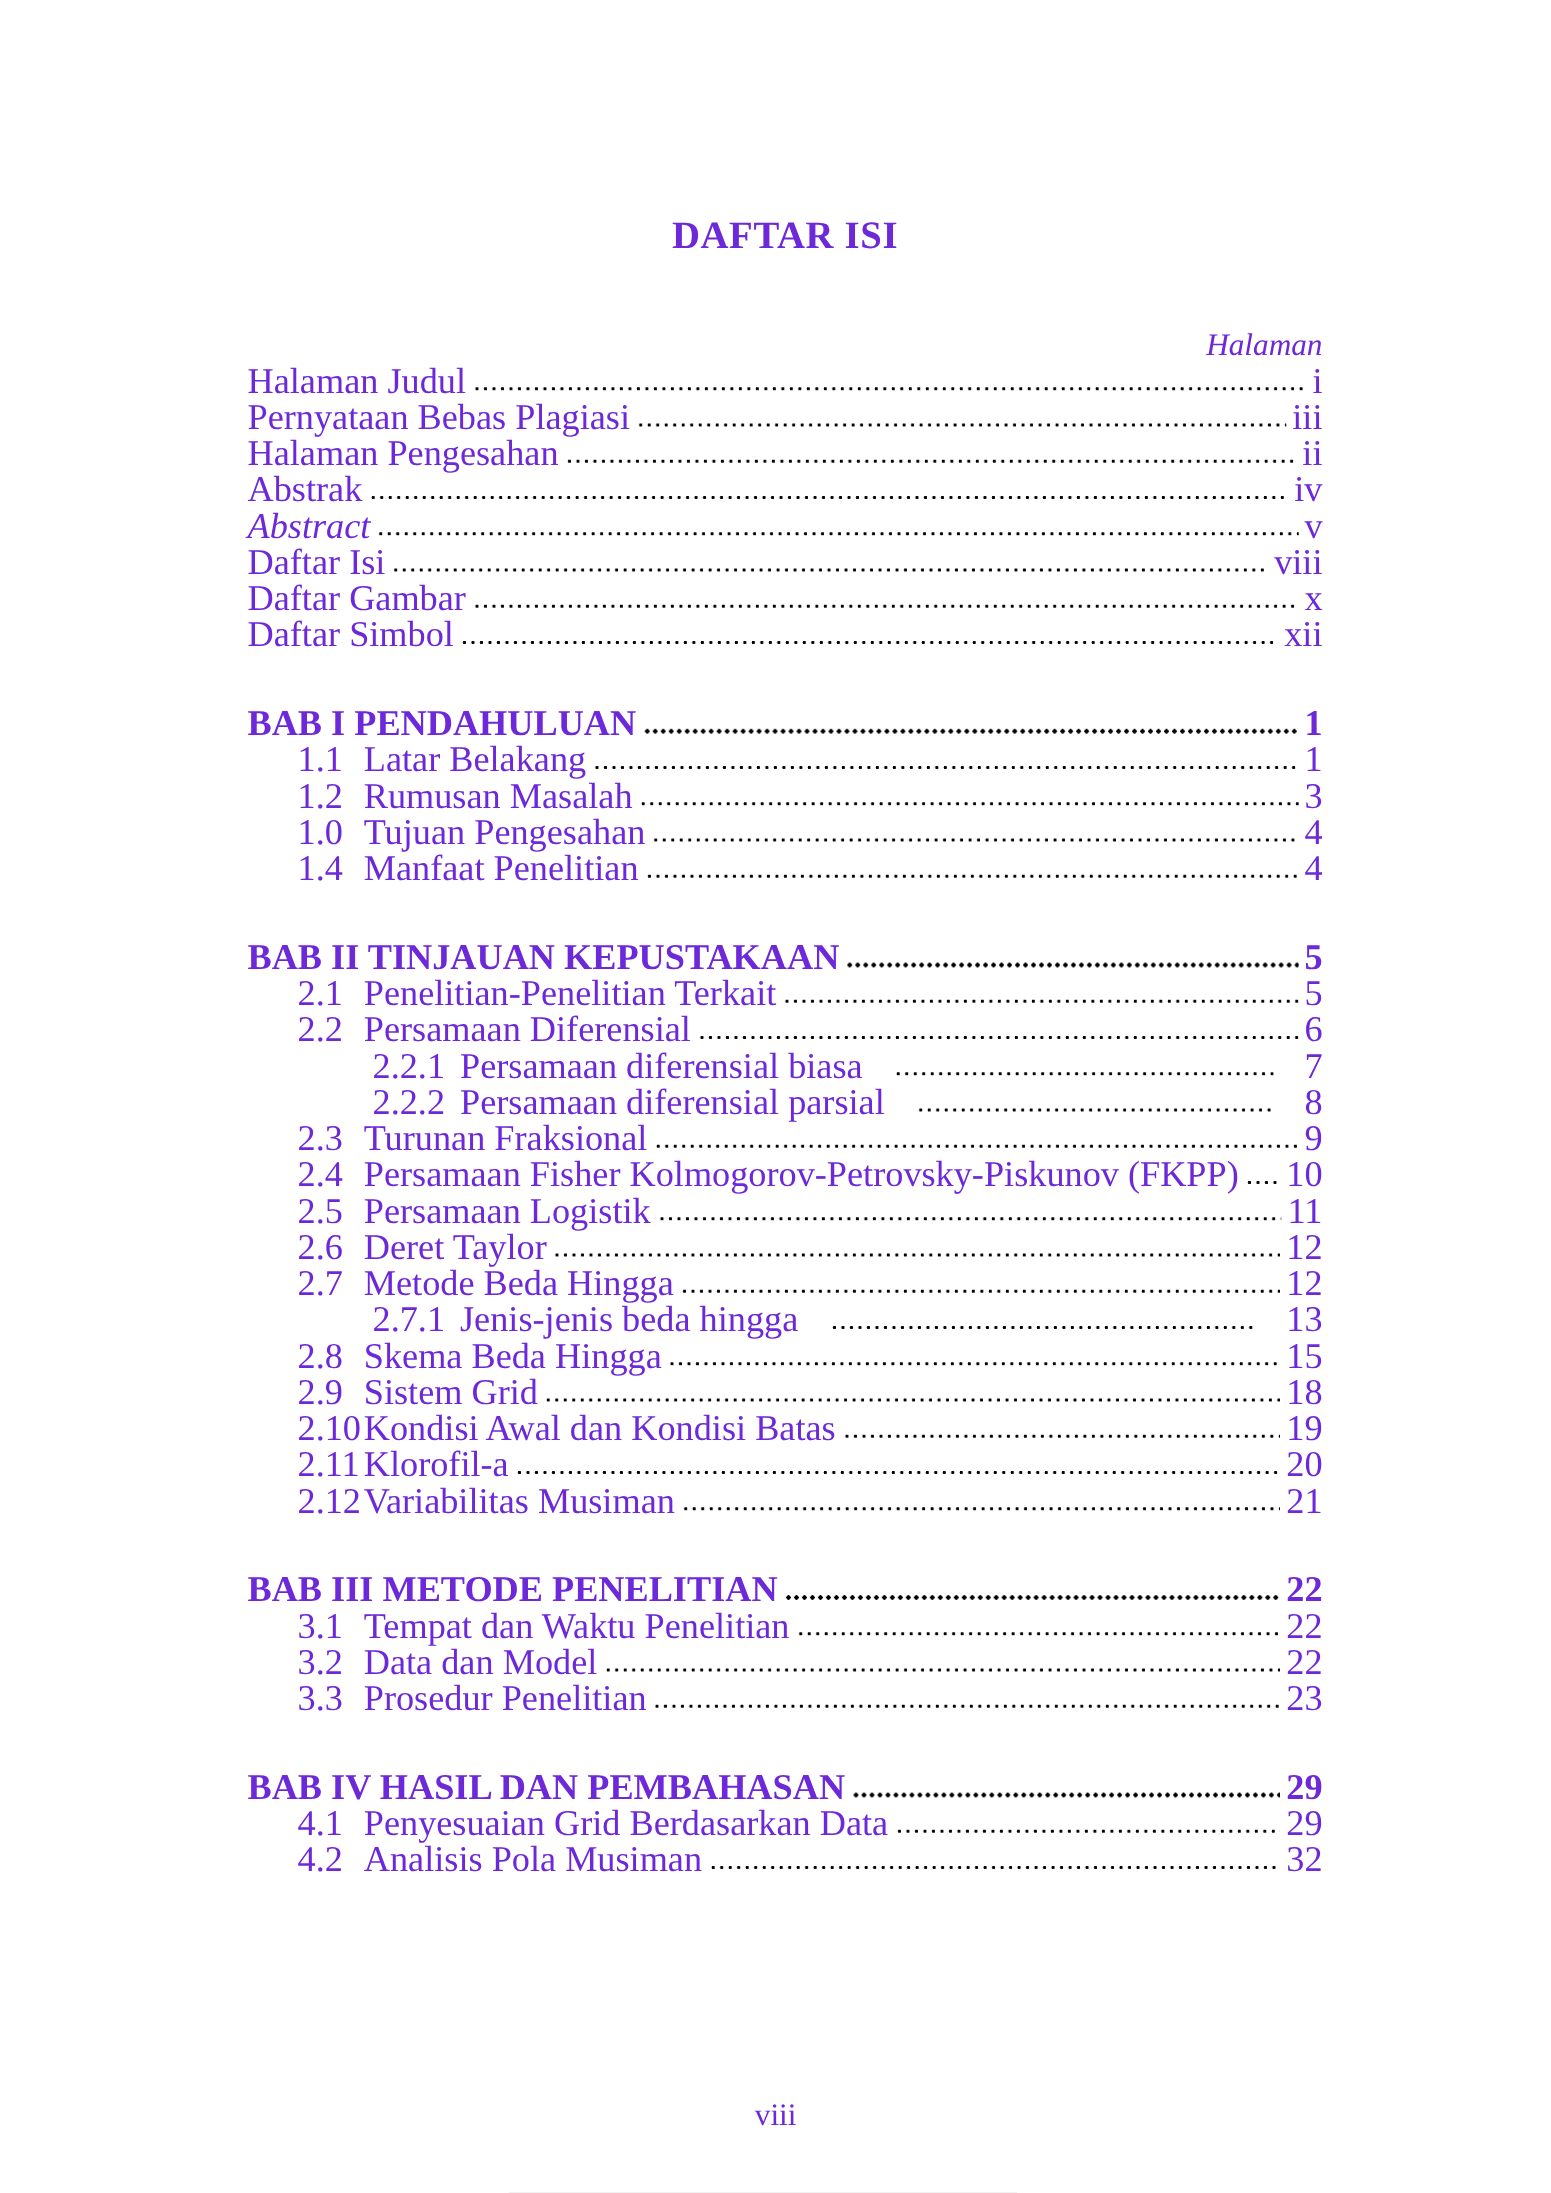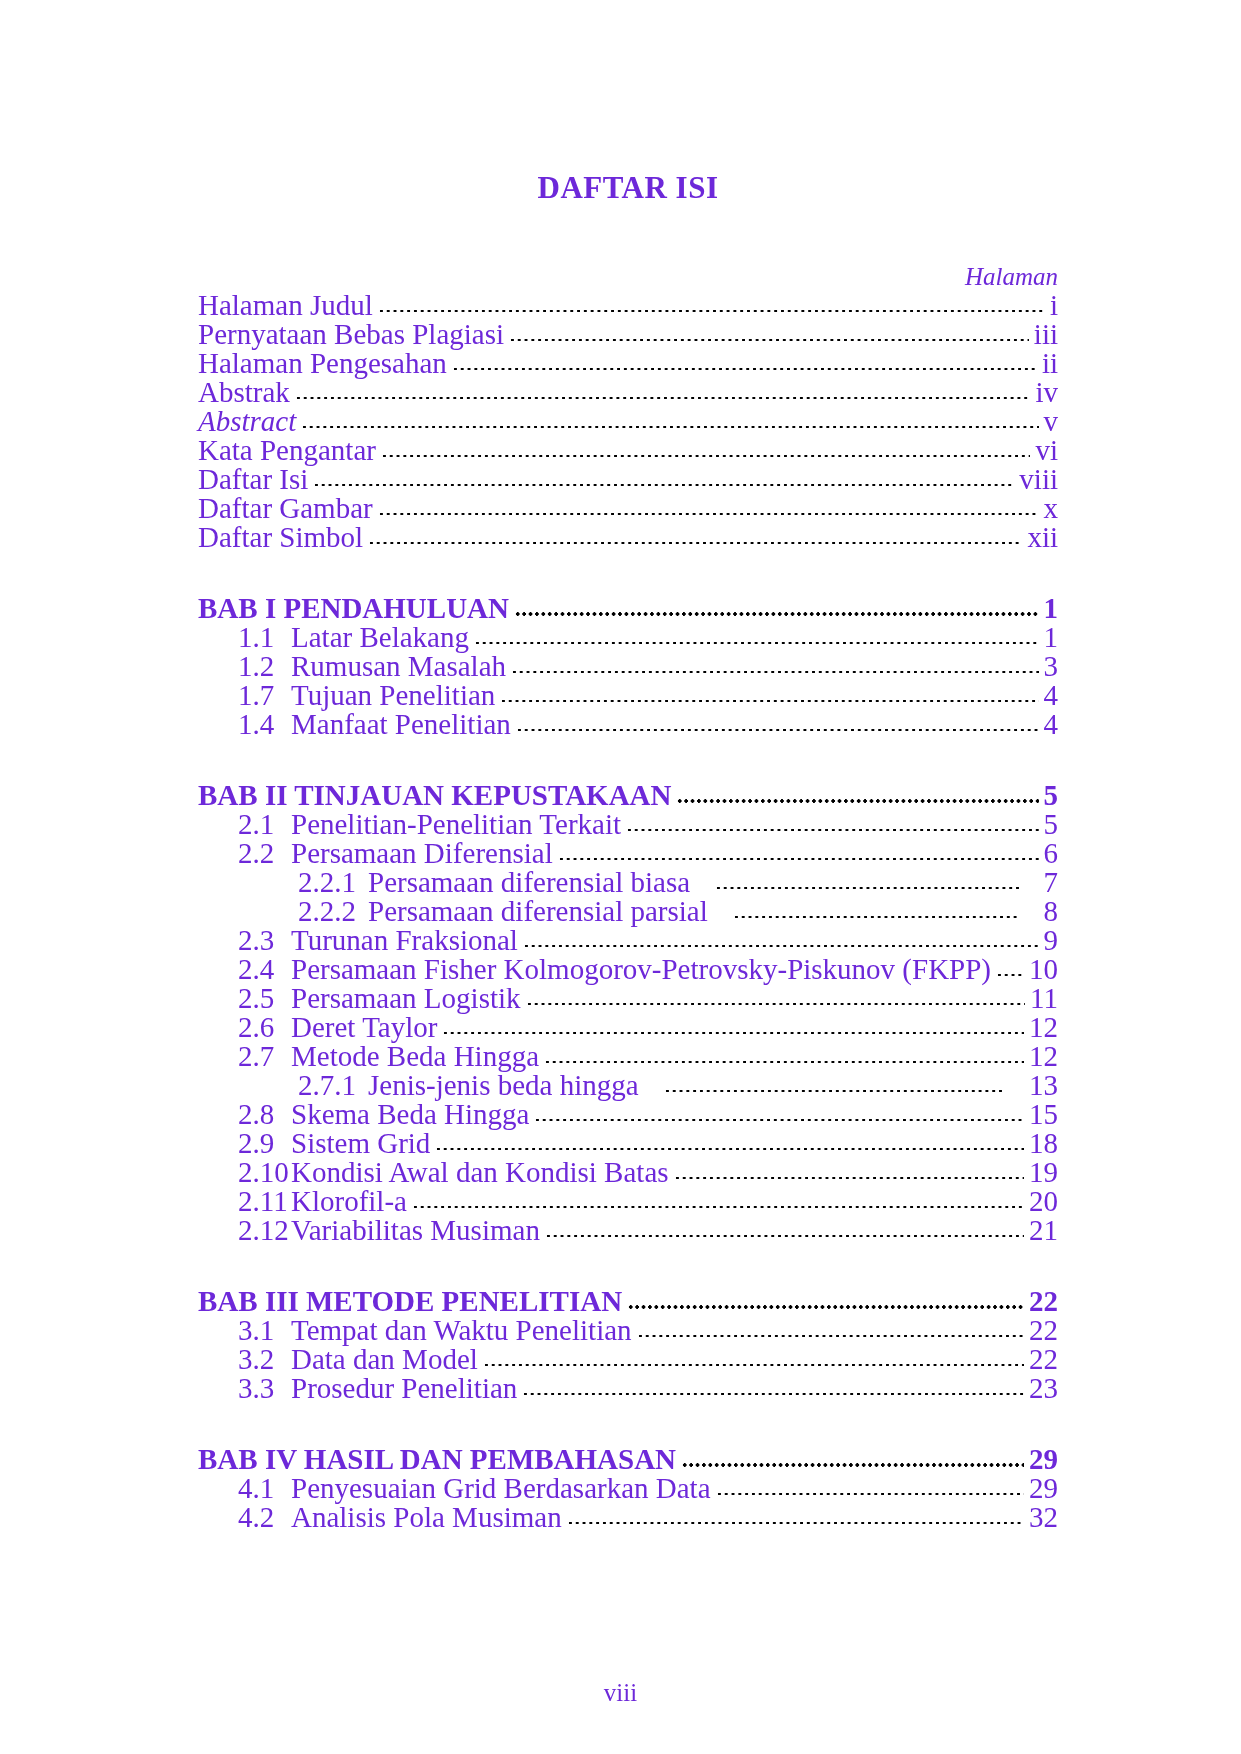--- a/index.html
+++ b/index.html
@@ -94,25 +94,20 @@
         <span class="lbl">Abstrak</span>
         <span class="dots"></span>
         <span class="pg">iv</span>
       </div>
       <div class="toc-line">
         <span class="lbl italic">Abstract</span>
         <span class="dots"></span>
         <span class="pg">v</span>
       </div>
       <div class="toc-line">
-        <span class="lbl">Kata Pengantar</span>
-        <span class="dots"></span>
-        <span class="pg">vi</span>
-      </div>
-      <div class="toc-line">
         <span class="lbl">Daftar Isi</span>
         <span class="dots"></span>
         <span class="pg">viii</span>
       </div>
       <div class="toc-line">
         <span class="lbl">Daftar Gambar</span>
         <span class="dots"></span>
         <span class="pg">x</span>
       </div>
       <div class="toc-line">
@@ -133,22 +128,22 @@
         <span class="dots"></span>
         <span class="pg">1</span>
       </div>
       <div class="toc-line indent1">
         <span class="num">1.2</span>
         <span class="lbl">Rumusan Masalah</span>
         <span class="dots"></span>
         <span class="pg">3</span>
       </div>
       <div class="toc-line indent1">
-        <span class="num">1.7</span>
-        <span class="lbl">Tujuan Penelitian</span>
+        <span class="num">1.0</span>
+        <span class="lbl">Tujuan Pengesahan</span>
         <span class="dots"></span>
         <span class="pg">4</span>
       </div>
       <div class="toc-line indent1">
         <span class="num">1.4</span>
         <span class="lbl">Manfaat Penelitian</span>
         <span class="dots"></span>
         <span class="pg">4</span>
       </div>
       <div class="toc-line chapter">

